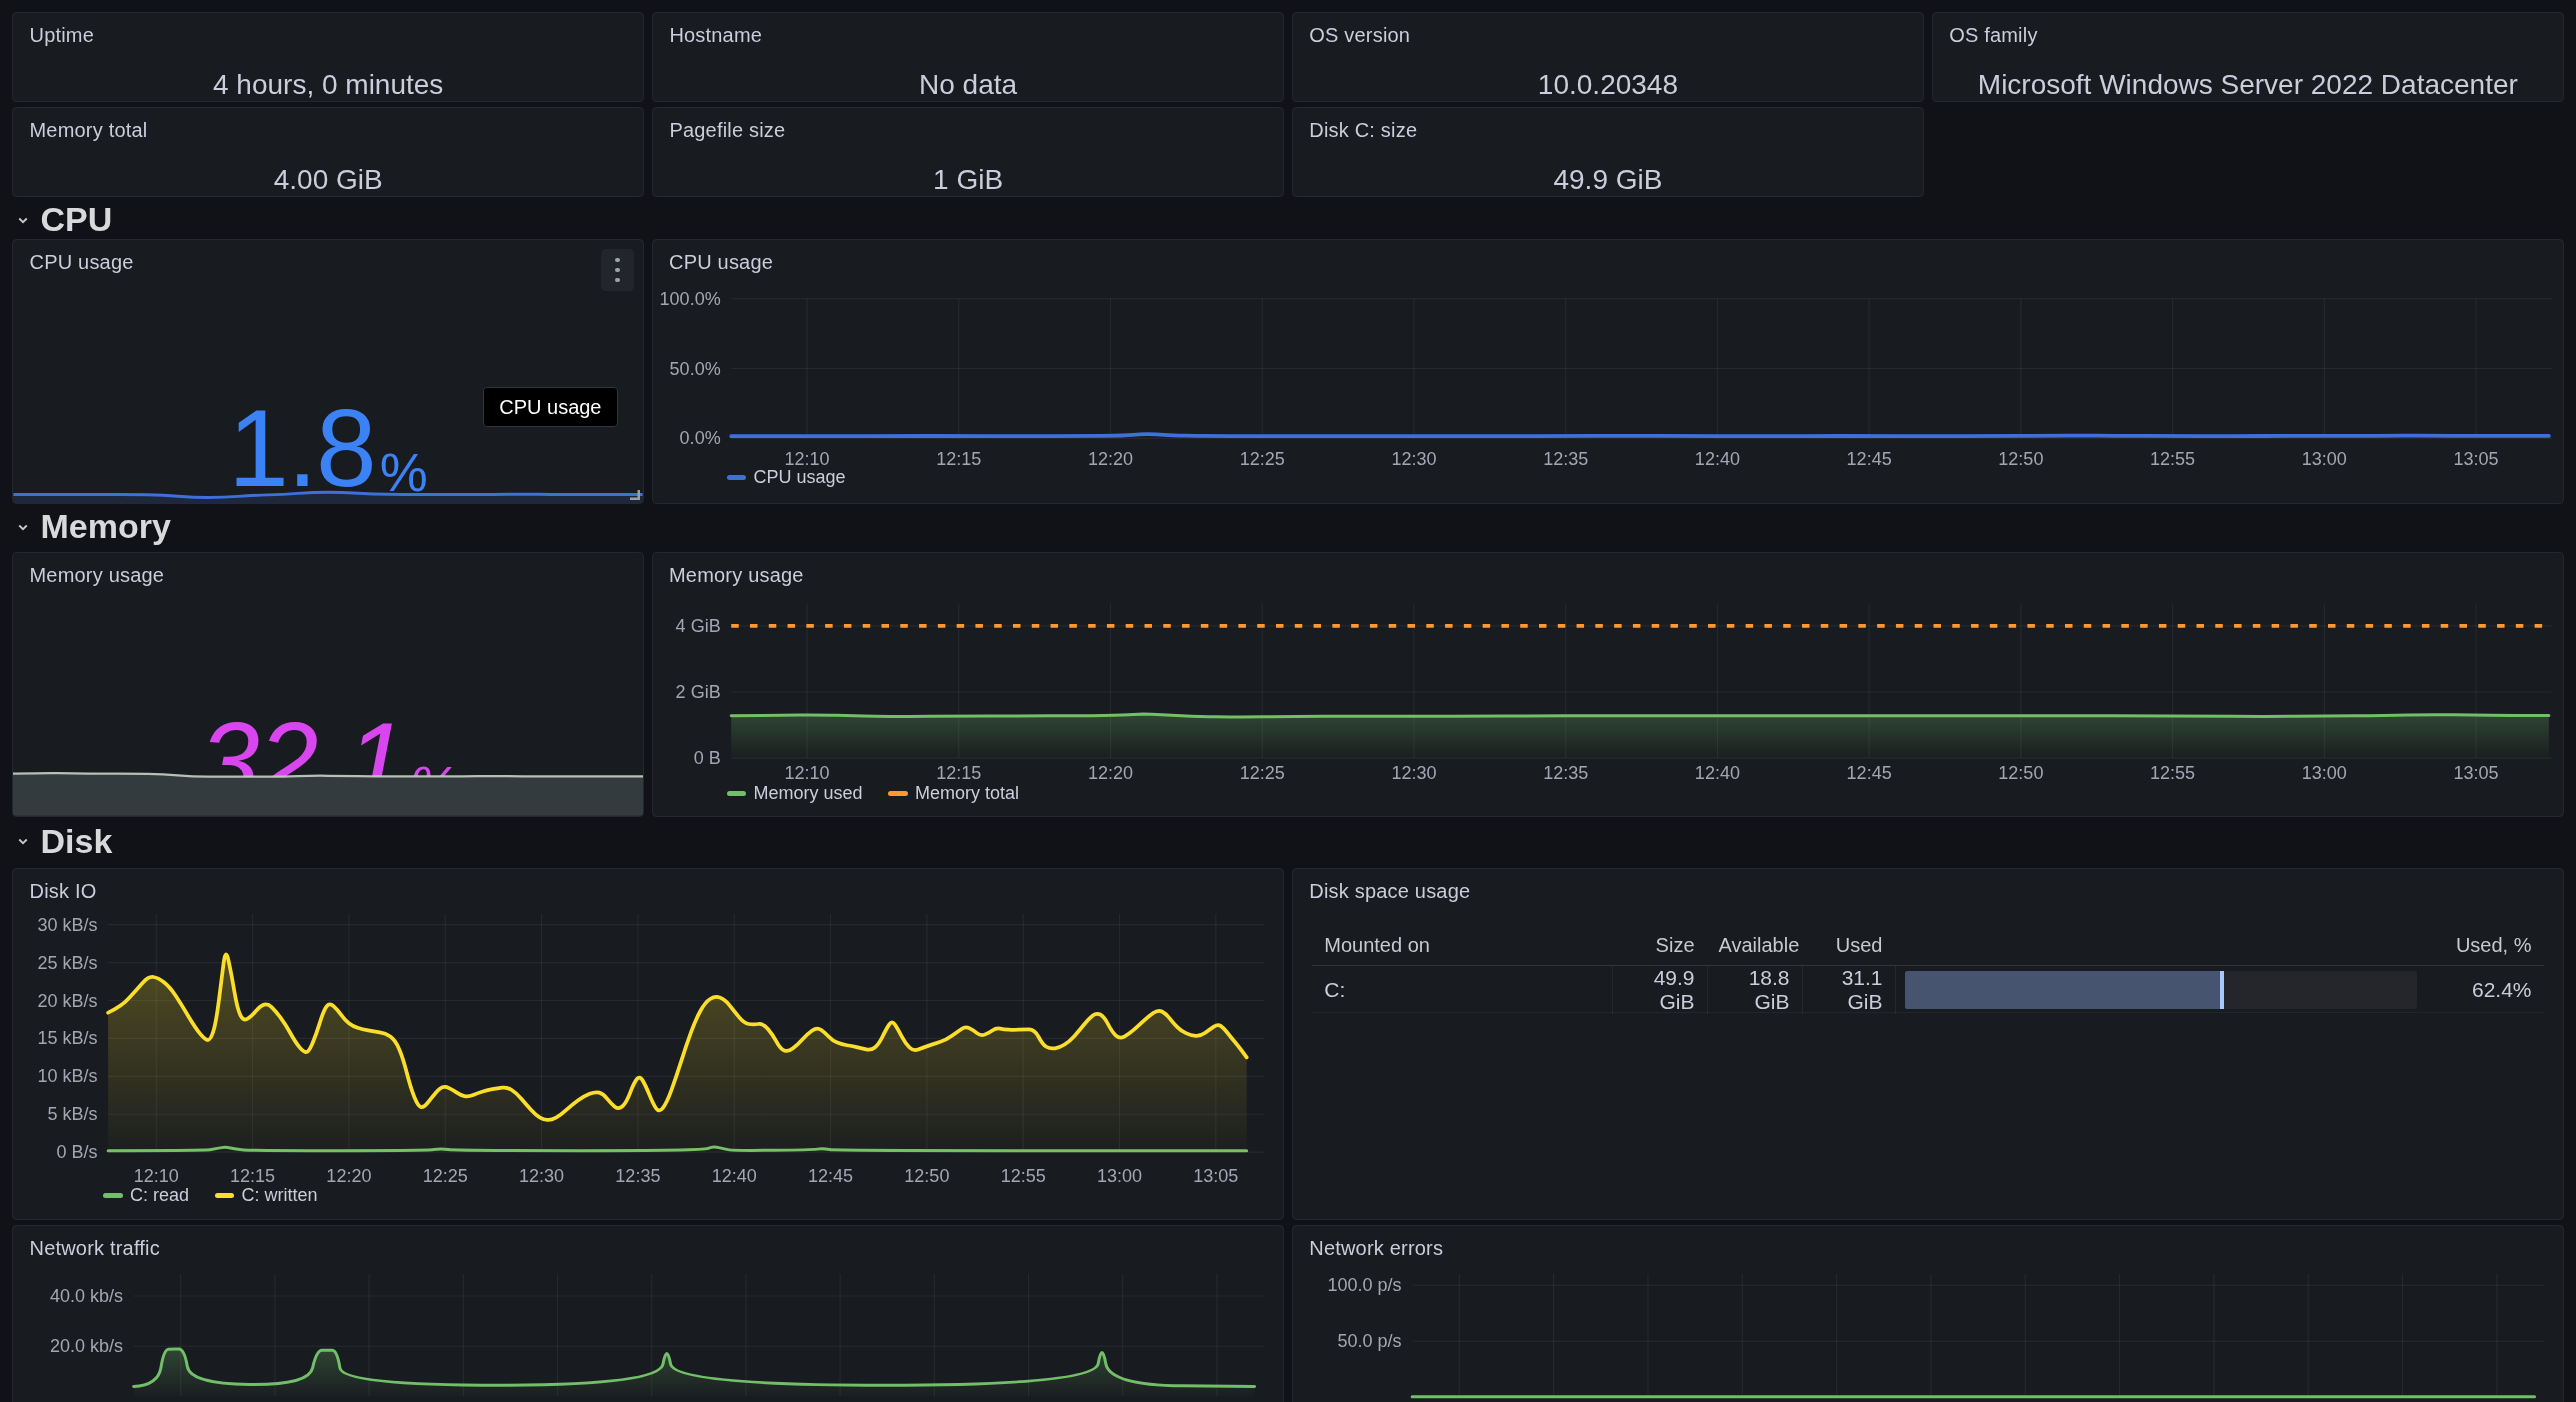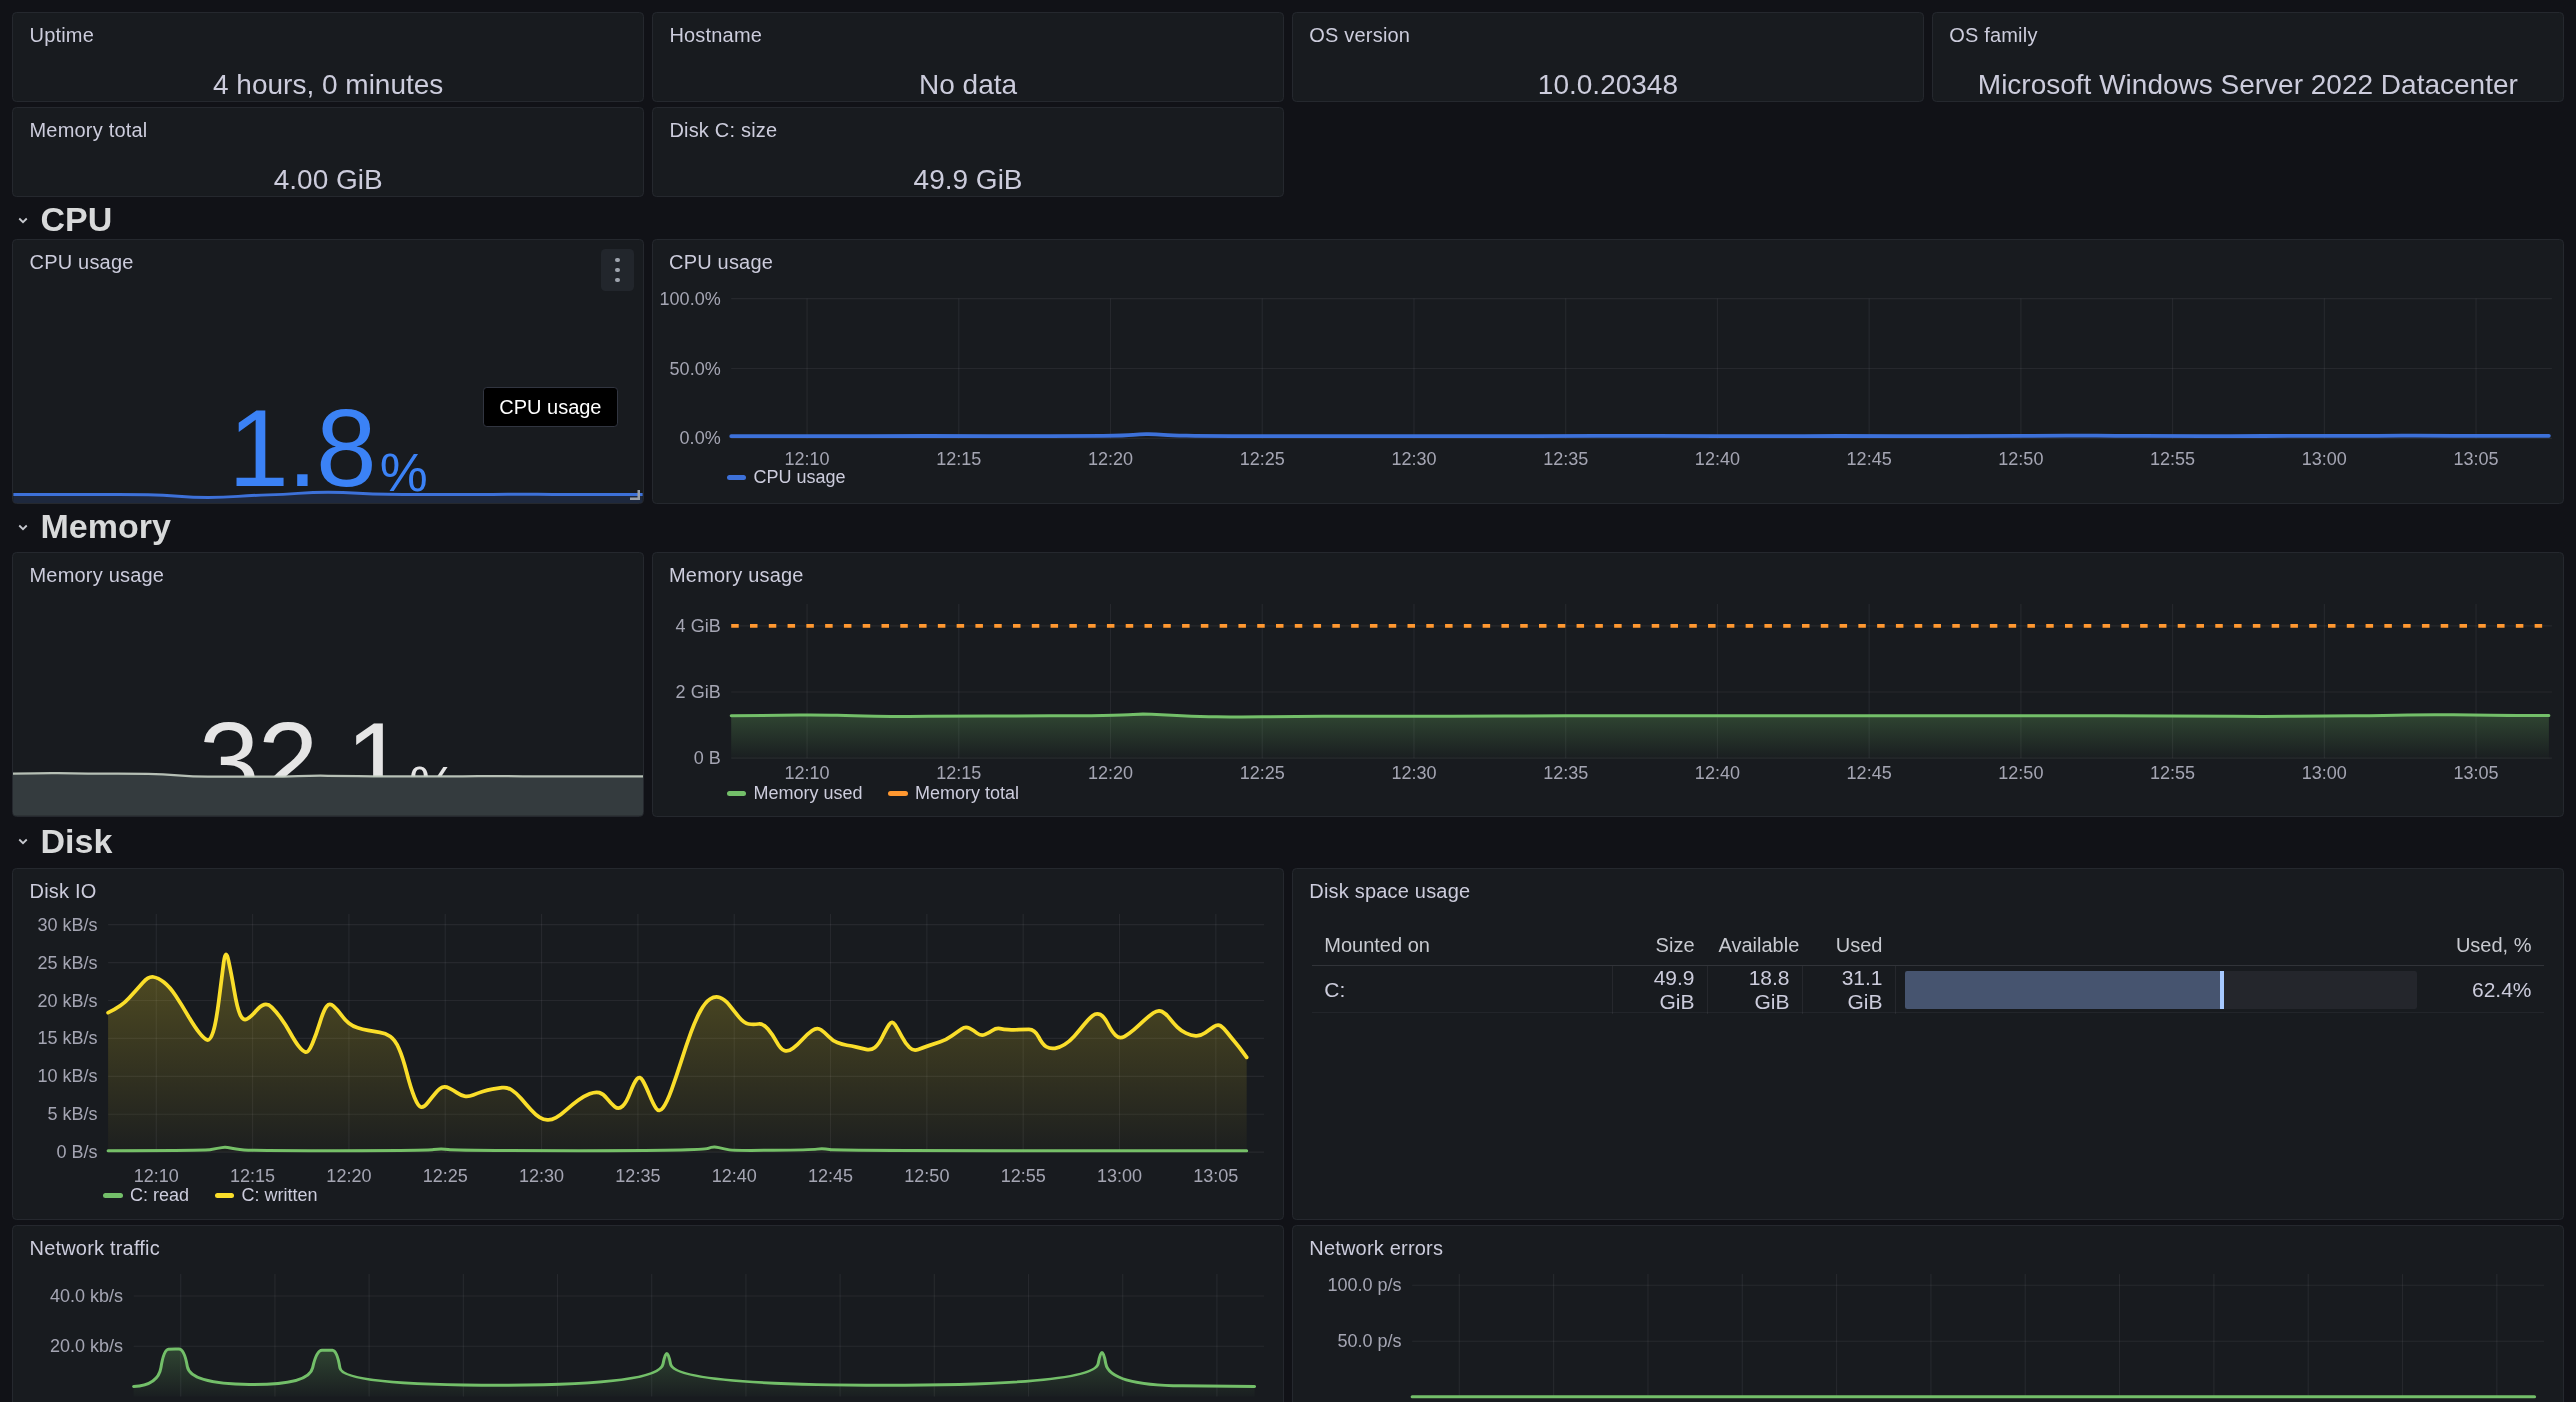--- a/index.html
+++ b/index.html
@@ -25,21 +25,21 @@
     color:#ccccdc; letter-spacing:0.2px; z-index:3; }
 
   .stat-center { position:absolute; inset:0; display:flex; align-items:flex-end;
     justify-content:center; }
   .stat-sm .stat-center { padding-top:22.5px; }
   .stat-val { font-size:28px; font-weight:500; color:#ccccdc; }
 
   .big-val { font-size:109px; font-weight:500; letter-spacing:-1.5px; line-height:1; }
   .big-unit { font-size:54px; font-weight:500; margin-left:4.5px; }
   .cpu-color { color:#3b82f6; }
-  .mem-color { color:#e5e5e5; }
+  .mem-color { color:#d946ef;font-style:italic; }
 
   .section-header { display:flex; align-items:center; gap:9px; height:27px; }
   .section-header .sh-label { font-size:34px; font-weight:600; color:#d8d9da; }
   .sh-cpu { margin:9px 0 6px 1.5px; }
   .sh-mem { margin:9px 0 12px 1.5px; }
   .sh-disk { margin:10.5px 0 13.5px 1.5px; }
   .sh-net { margin:10.5px 0 16.5px 1.5px; }
   .chev { width:18px; height:18px; stroke:#c7c9cf; fill:none; stroke-width:2.4; }
 
   .kebab { position:absolute; top:9px; right:9px; width:33px; height:42px;
@@ -111,20 +111,26 @@
           <span class="stat-val">Microsoft Windows Server 2022 Datacenter</span>
         </div>
     </div>
   </div>
 
   <div class="grid g4">
     <div class="panel stat-sm">
       <div class="panel-title">Memory total</div>
       <div class="stat-center">
           <span class="stat-val">4.00 GiB</span>
+        </div>
+    </div>
+    <div class="panel stat-sm">
+      <div class="panel-title">Pagefile size</div>
+      <div class="stat-center">
+          <span class="stat-val">1 GiB</span>
         </div>
     </div>
     <div class="panel stat-sm">
       <div class="panel-title">Disk C: size</div>
       <div class="stat-center">
           <span class="stat-val">49.9 GiB</span>
         </div>
     </div>
   </div>
 

